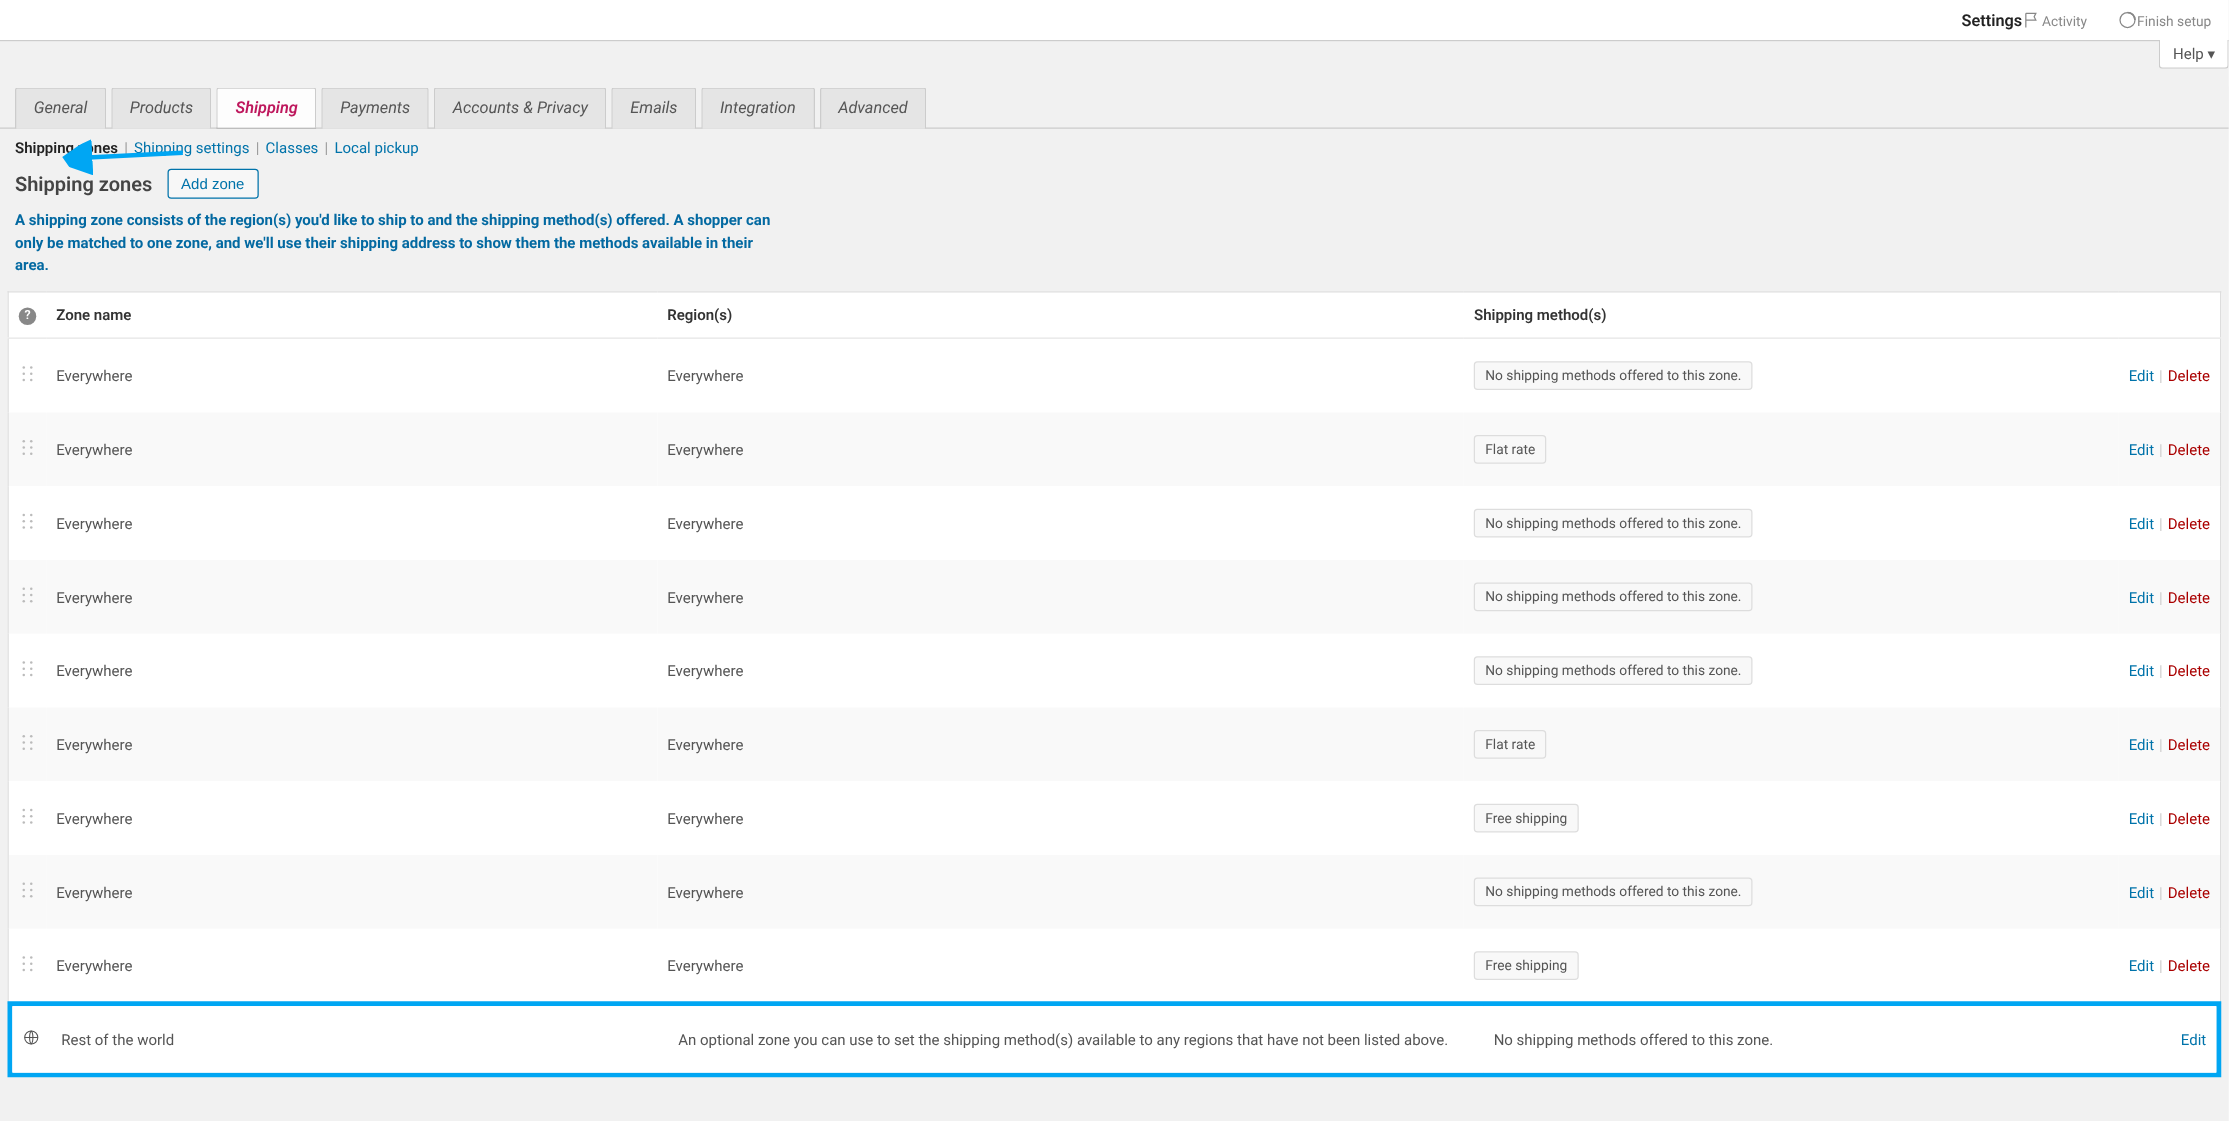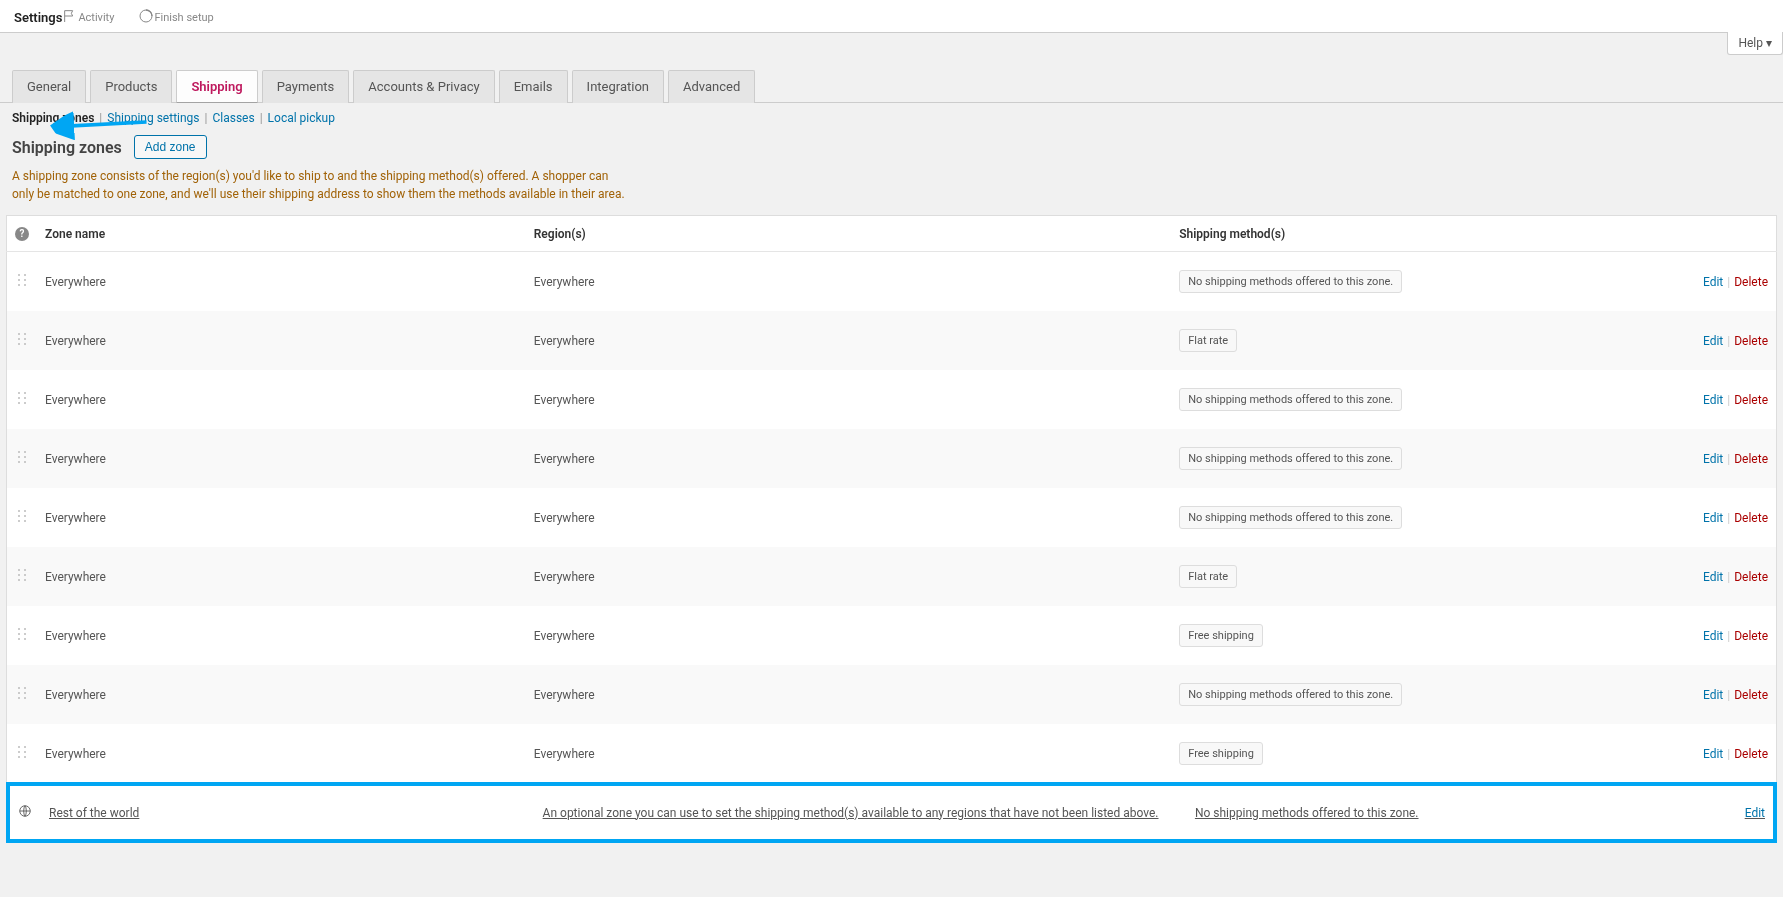--- a/index.html
+++ b/index.html
@@ -6,21 +6,21 @@
   body {
     font-family: -apple-system, BlinkMacSystemFont, "Segoe UI", Roboto, "Helvetica Neue", Arial, sans-serif;
     font-size: 13px;
     color: #555;
     background: #f1f1f1;
   }
 
   
   .top-header {
     display: flex;
-    justify-content: flex-start;
+    justify-content: flex-end;
     align-items: flex-start;
     background: #fff;
     padding: 8px 14px 6px 14px;
     border-bottom: 1px solid #ccc;
     height: 33px;
   }
   .top-header-left {
     font-weight: 600;
     font-size: 13px;
     color: #222;
@@ -61,20 +61,21 @@
 
   
   .tabs-row {
     background: #f1f1f1;
     border-bottom: 1px solid #ccc;
     padding-left: 12px;
     margin-top: 14px;
   }
   .tabs {
     display: flex;
+    font-style: italic;
   }
   .tab {
     background: #e5e5e5;
     border: 1px solid #ccc;
     border-bottom: none;
     padding: 8px 14px;
     font-size: 13px;
     color: #555;
     margin-right: 4px;
     border-radius: 2px 2px 0 0;
@@ -115,24 +116,25 @@
     border: 1px solid #0073aa;
     background: #f7f7f7;
     color: #0073aa;
     font-size: 12px;
     padding: 4px 10px;
     border-radius: 3px;
     cursor: pointer;
   }
   .desc {
     font-size: 12px;
-    color: #a16207;
+    color: #0369a1;
     max-width: 640px;
     line-height: 1.5;
     padding: 0 12px 12px 12px;
+    font-weight: bold;
   }
 
   
   .zones-table {
     width: calc(100% - 12px);
     margin-left: 6px;
     background: #fff;
     border: 1px solid #ddd;
     border-collapse: collapse;
   }
@@ -198,21 +200,20 @@
     border: 4px solid #00a6f3;
     margin-left: 6px;
     margin-top: -2px;
     width: calc(100% - 12px);
     box-sizing: border-box;
   }
   .highlight-wrap table {
     width:100%;
     border-collapse: collapse;
     background:#fff;
-    text-decoration:underline;
   }
   .highlight-wrap td {
     padding:18px 8px;
     font-size:12px;
     color:#555;
     vertical-align: middle;
   }
   .col-region-desc { color:#888; }
 
   

